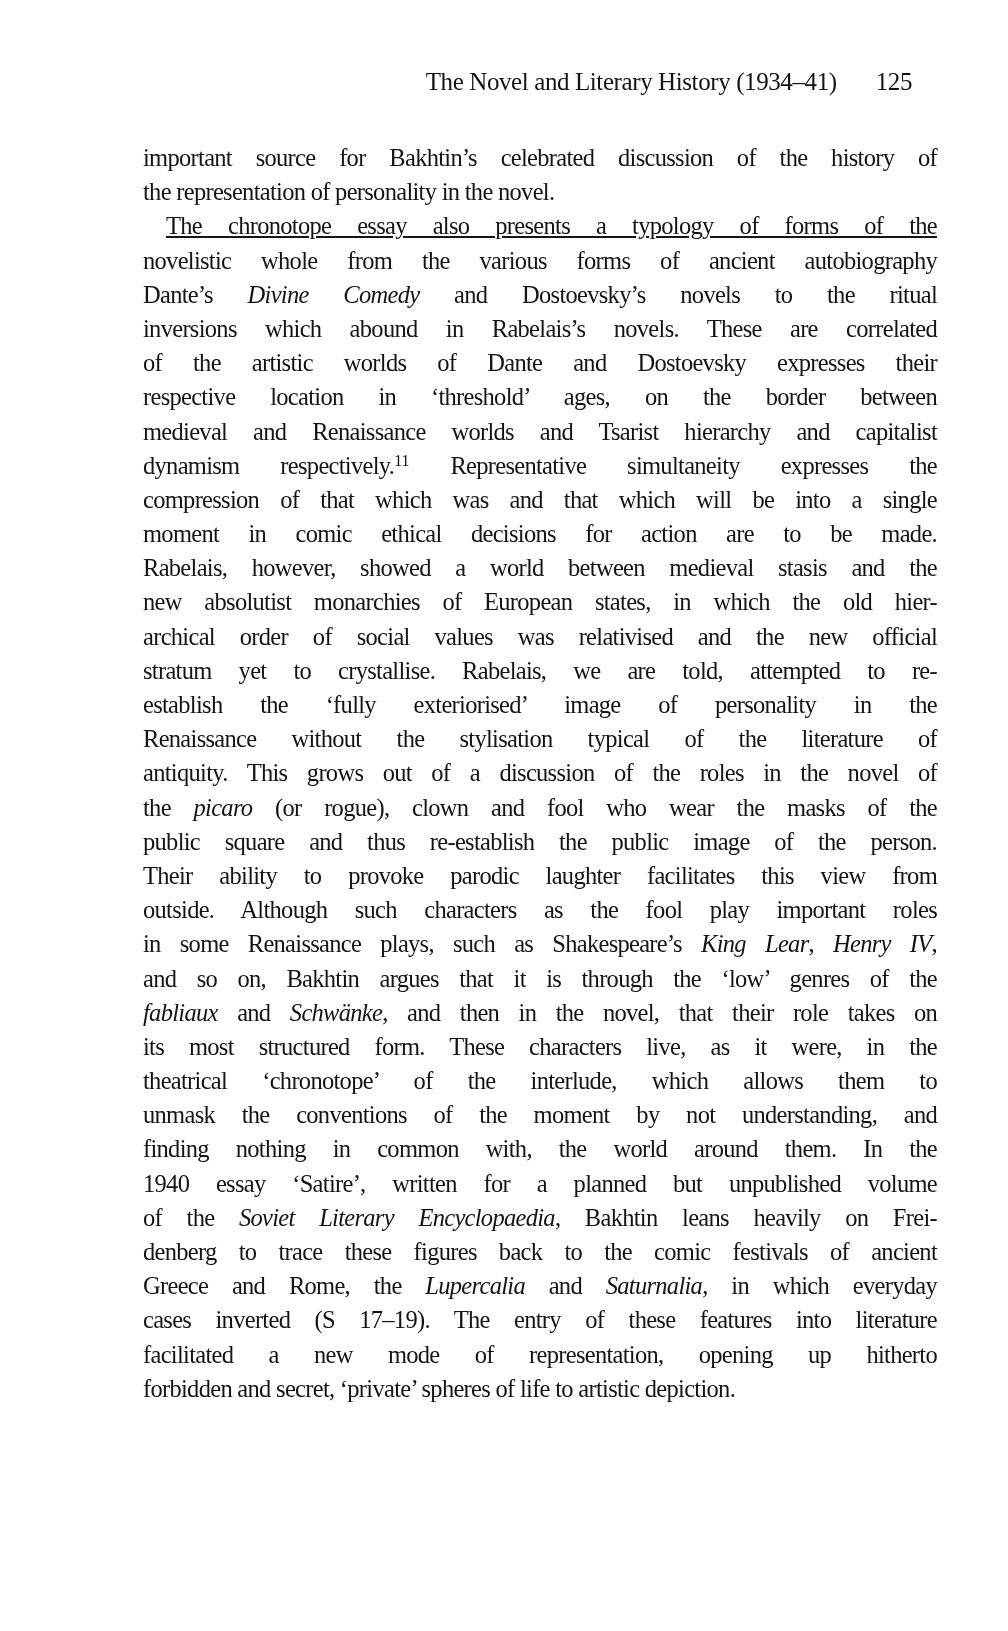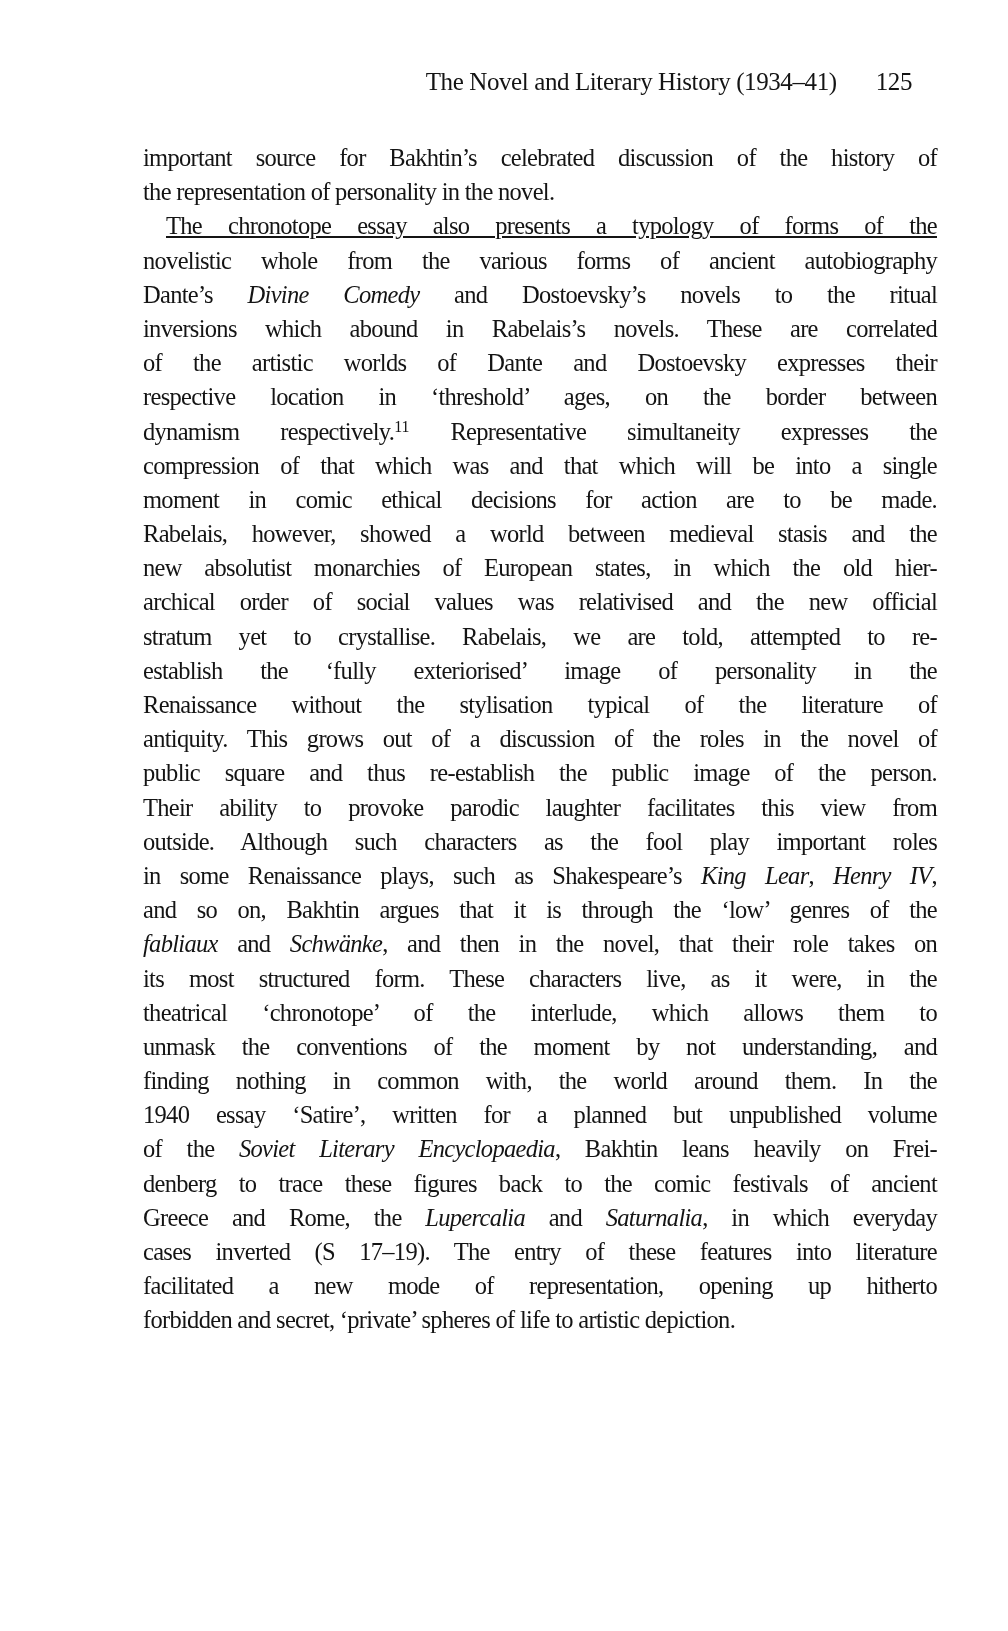--- a/index.html
+++ b/index.html
@@ -72,30 +72,32 @@
   </div>
   <div class="text-block">
       <div class="line"><span>important source for Bakhtin’s celebrated discussion of the history of</span></div>
       <div class="line noj"><span>the representation of personality in the novel.</span></div>
       <div class="line ind"><span>The chronotope essay also presents a typology of forms of the</span></div>
       <div class="line"><span>novelistic whole from the various forms of ancient autobiography</span></div>
       <div class="line"><span>Dante’s </span><span class="it">Divine Comedy</span><span> and Dostoevsky’s novels to the ritual</span></div>
       <div class="line"><span>inversions which abound in Rabelais’s novels. These are correlated</span></div>
       <div class="line"><span>of the artistic worlds of Dante and Dostoevsky expresses their</span></div>
       <div class="line"><span>respective location in ‘threshold’ ages, on the border between</span></div>
+      <div class="line"><span>medieval and Renaissance worlds and Tsarist hierarchy and capitalist</span></div>
       <div class="line"><span>dynamism respectively.</span><span class="sup">11</span><span> Representative simultaneity expresses the</span></div>
       <div class="line"><span>compression of that which was and that which will be into a single</span></div>
       <div class="line"><span>moment in comic ethical decisions for action are to be made.</span></div>
       <div class="line"><span>Rabelais, however, showed a world between medieval stasis and the</span></div>
       <div class="line"><span>new absolutist monarchies of European states, in which the old hier-</span></div>
       <div class="line"><span>archical order of social values was relativised and the new official</span></div>
       <div class="line"><span>stratum yet to crystallise. Rabelais, we are told, attempted to re-</span></div>
       <div class="line"><span>establish the ‘fully exteriorised’ image of personality in the</span></div>
       <div class="line"><span>Renaissance without the stylisation typical of the literature of</span></div>
       <div class="line"><span>antiquity. This grows out of a discussion of the roles in the novel of</span></div>
+      <div class="line"><span>the </span><span class="it">picaro</span><span> (or rogue), clown and fool who wear the masks of the</span></div>
       <div class="line"><span>public square and thus re-establish the public image of the person.</span></div>
       <div class="line"><span>Their ability to provoke parodic laughter facilitates this view from</span></div>
       <div class="line"><span>outside. Although such characters as the fool play important roles</span></div>
       <div class="line"><span>in some Renaissance plays, such as Shakespeare’s </span><span class="it">King Lear</span><span>, </span><span class="it">Henry IV</span><span>,</span></div>
       <div class="line"><span>and so on, Bakhtin argues that it is through the ‘low’ genres of the</span></div>
       <div class="line"><span class="it">fabliaux</span><span> and </span><span class="it">Schwänke</span><span>, and then in the novel, that their role takes on</span></div>
       <div class="line"><span>its most structured form. These characters live, as it were, in the</span></div>
       <div class="line"><span>theatrical ‘chronotope’ of the interlude, which allows them to</span></div>
       <div class="line"><span>unmask the conventions of the moment by not understanding, and</span></div>
       <div class="line"><span>finding nothing in common with, the world around them. In the</span></div>

